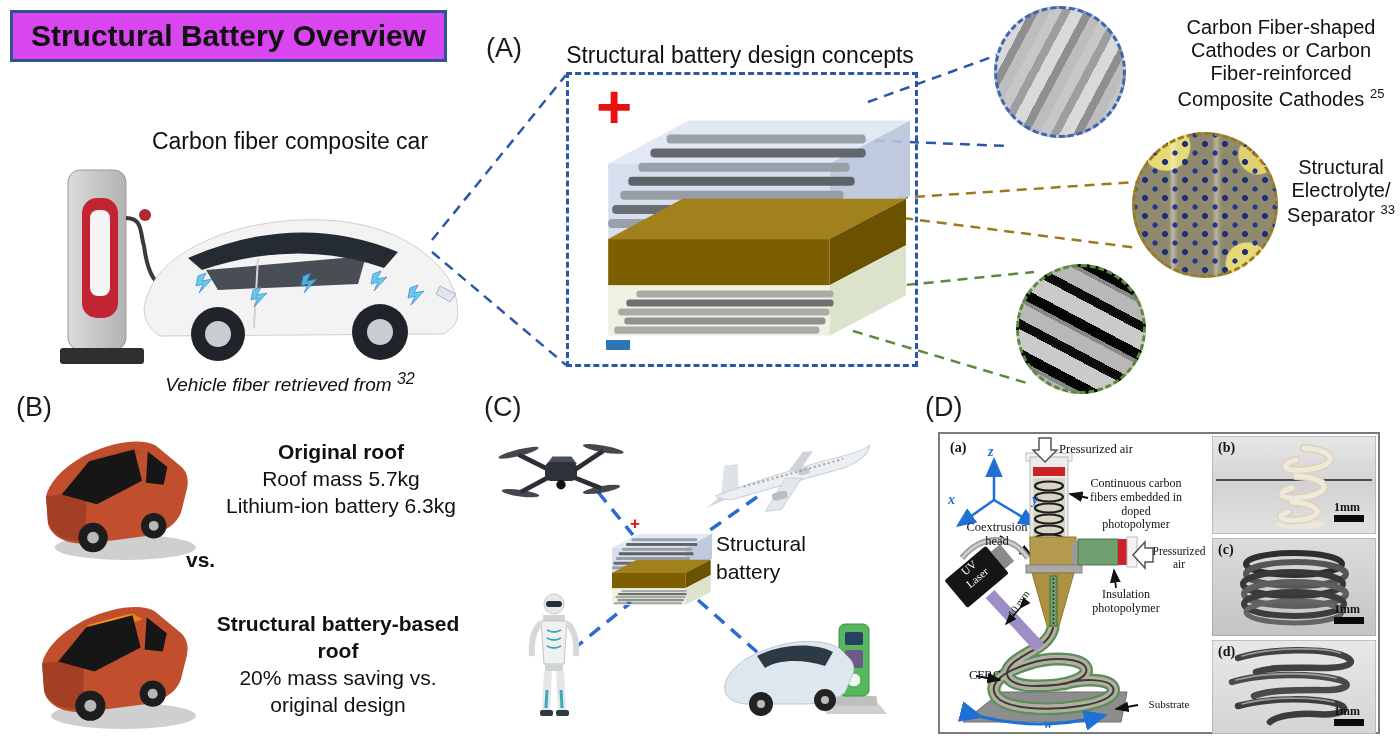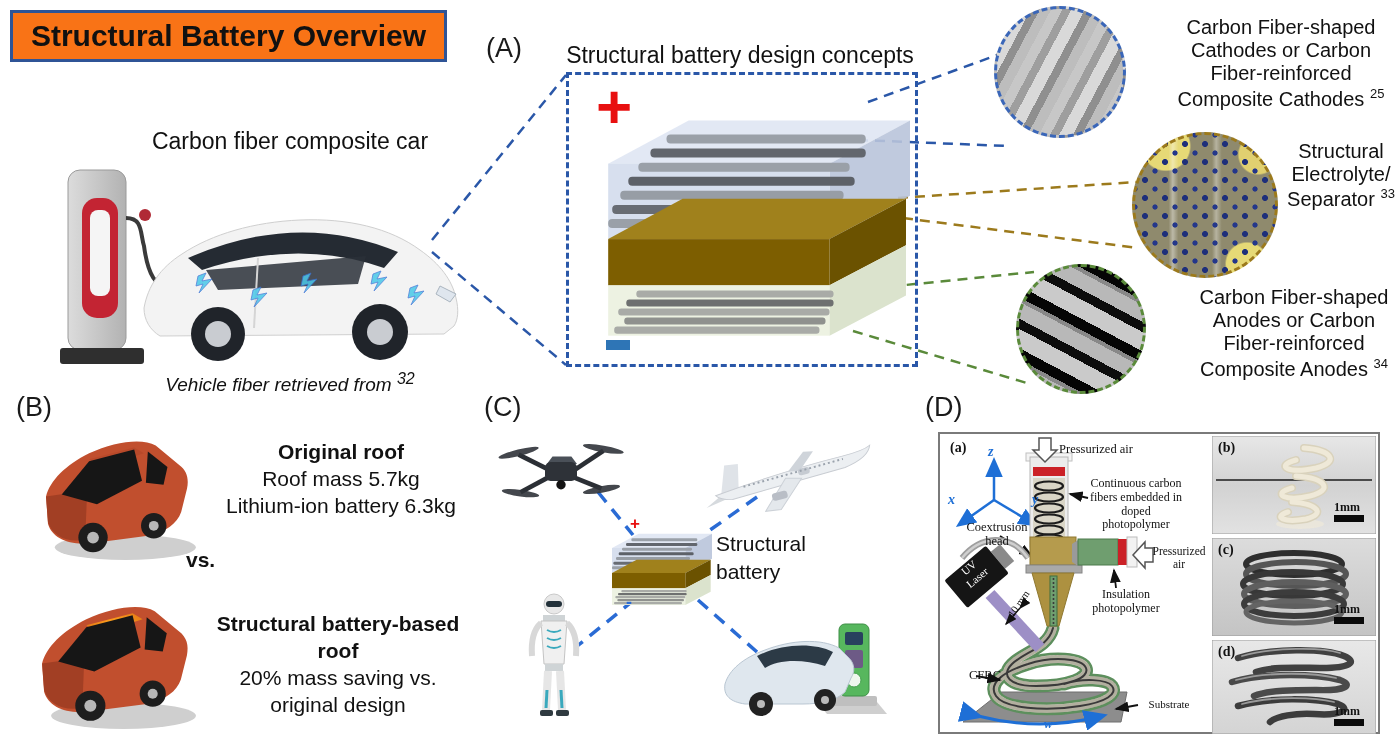--- a/index.html
+++ b/index.html
@@ -73,21 +73,21 @@
       <line x1="853" y1="331" x2="1030" y2="384"></line>
     </g>
     <g stroke="#2a6bd4" stroke-width="3.5" stroke-dasharray="13 9" fill="none">
       <line x1="598" y1="492" x2="633" y2="535"></line>
       <line x1="757" y1="497" x2="703" y2="535"></line>
       <line x1="634" y1="600" x2="576" y2="647"></line>
       <line x1="698" y1="600" x2="757" y2="652"></line>
     </g>
   </svg>
 
-  <div class="abs" style="left:10px;top:10px;width:437px;height:52px;background:#f97316;border:3px solid #2F5496;
+  <div class="abs" style="left:10px;top:10px;width:437px;height:52px;background:#d946ef;border:3px solid #2F5496;
               display:flex;align-items:center;justify-content:center;box-sizing:border-box;">
     <span style="font-weight:bold;font-size:30px;">Structural Battery Overview</span>
   </div>
 
   <div class="abs cap ctr" style="left:110px;top:128px;width:360px;">Carbon fiber composite car</div>
 
   <svg class="abs" style="left:48px;top:158px;" width="420" height="218" viewBox="0 0 420 218">
     <defs>
       <linearGradient id="stG" x1="0" y1="0" x2="1" y2="0">
         <stop offset="0" stop-color="#dcdcdc"></stop>
@@ -152,25 +152,22 @@
                 radial-gradient(circle at 80% 92%,#e6d976 0 12%,rgba(0,0,0,0) 13%),
                 radial-gradient(circle at 88% 14%,#e0d070 0 11%,rgba(0,0,0,0) 12%);
               background-size:20px 18px,20px 18px,100% 100%,100% 100%,100% 100%,100% 100%;
               background-position:0 0,10px 9px,0 0,0 0,0 0,0 0;"></div>
   <div class="abs circle-inset" style="left:1016px;top:264px;width:130px;height:130px;border:3px dashed #5a8a3a;box-sizing:border-box;
               background:repeating-linear-gradient(28deg,#0c0c0c 0 9px,#b8b8b8 9px 24px,#888888 24px 28px,#050505 28px 38px,#cacaca 38px 55px);"></div>
 
   <div class="abs ctr inset-label" style="left:1164px;top:16px;width:234px;">
     <span>Carbon Fiber-shaped Cathodes or Carbon Fiber-reinforced Composite Cathodes</span> <sup>25</sup>
   </div>
-  <div class="abs ctr inset-label" style="left:1284px;top:140px;width:114px;">
+  <div class="abs ctr inset-label" style="left:1284px;top:156px;width:114px;">
     <span>Structural Electrolyte/ Separator</span> <sup>33</sup>
-  </div>
-  <div class="abs ctr inset-label" style="left:1190px;top:286px;width:208px;">
-    <span>Carbon Fiber-shaped Anodes or Carbon Fiber-reinforced Composite Anodes</span> <sup>34</sup>
   </div>
 
   <div class="abs panel-letter" style="left:16px;top:392px;">(B)</div>
 
   <svg class="abs" style="left:32px;top:422px;" width="172" height="142" viewBox="0 0 175 145">
     <ellipse cx="95" cy="128" rx="72" ry="13" fill="#cfcfcf"></ellipse>
     <path d="M14,76 C18,60 34,44 58,32 C84,20 112,16 126,24 L150,44 C158,50 160,58 158,68
              L152,92 C148,104 136,112 120,116 L58,124 C36,126 20,118 16,104 Z" fill="#c14f2e"></path>
     <path d="M14,76 L56,70 L54,120 C36,124 20,116 16,102 Z" fill="#a23f24"></path>
     <polygon points="58,38 104,26 114,32 70,46" fill="#b8492a"></polygon>

